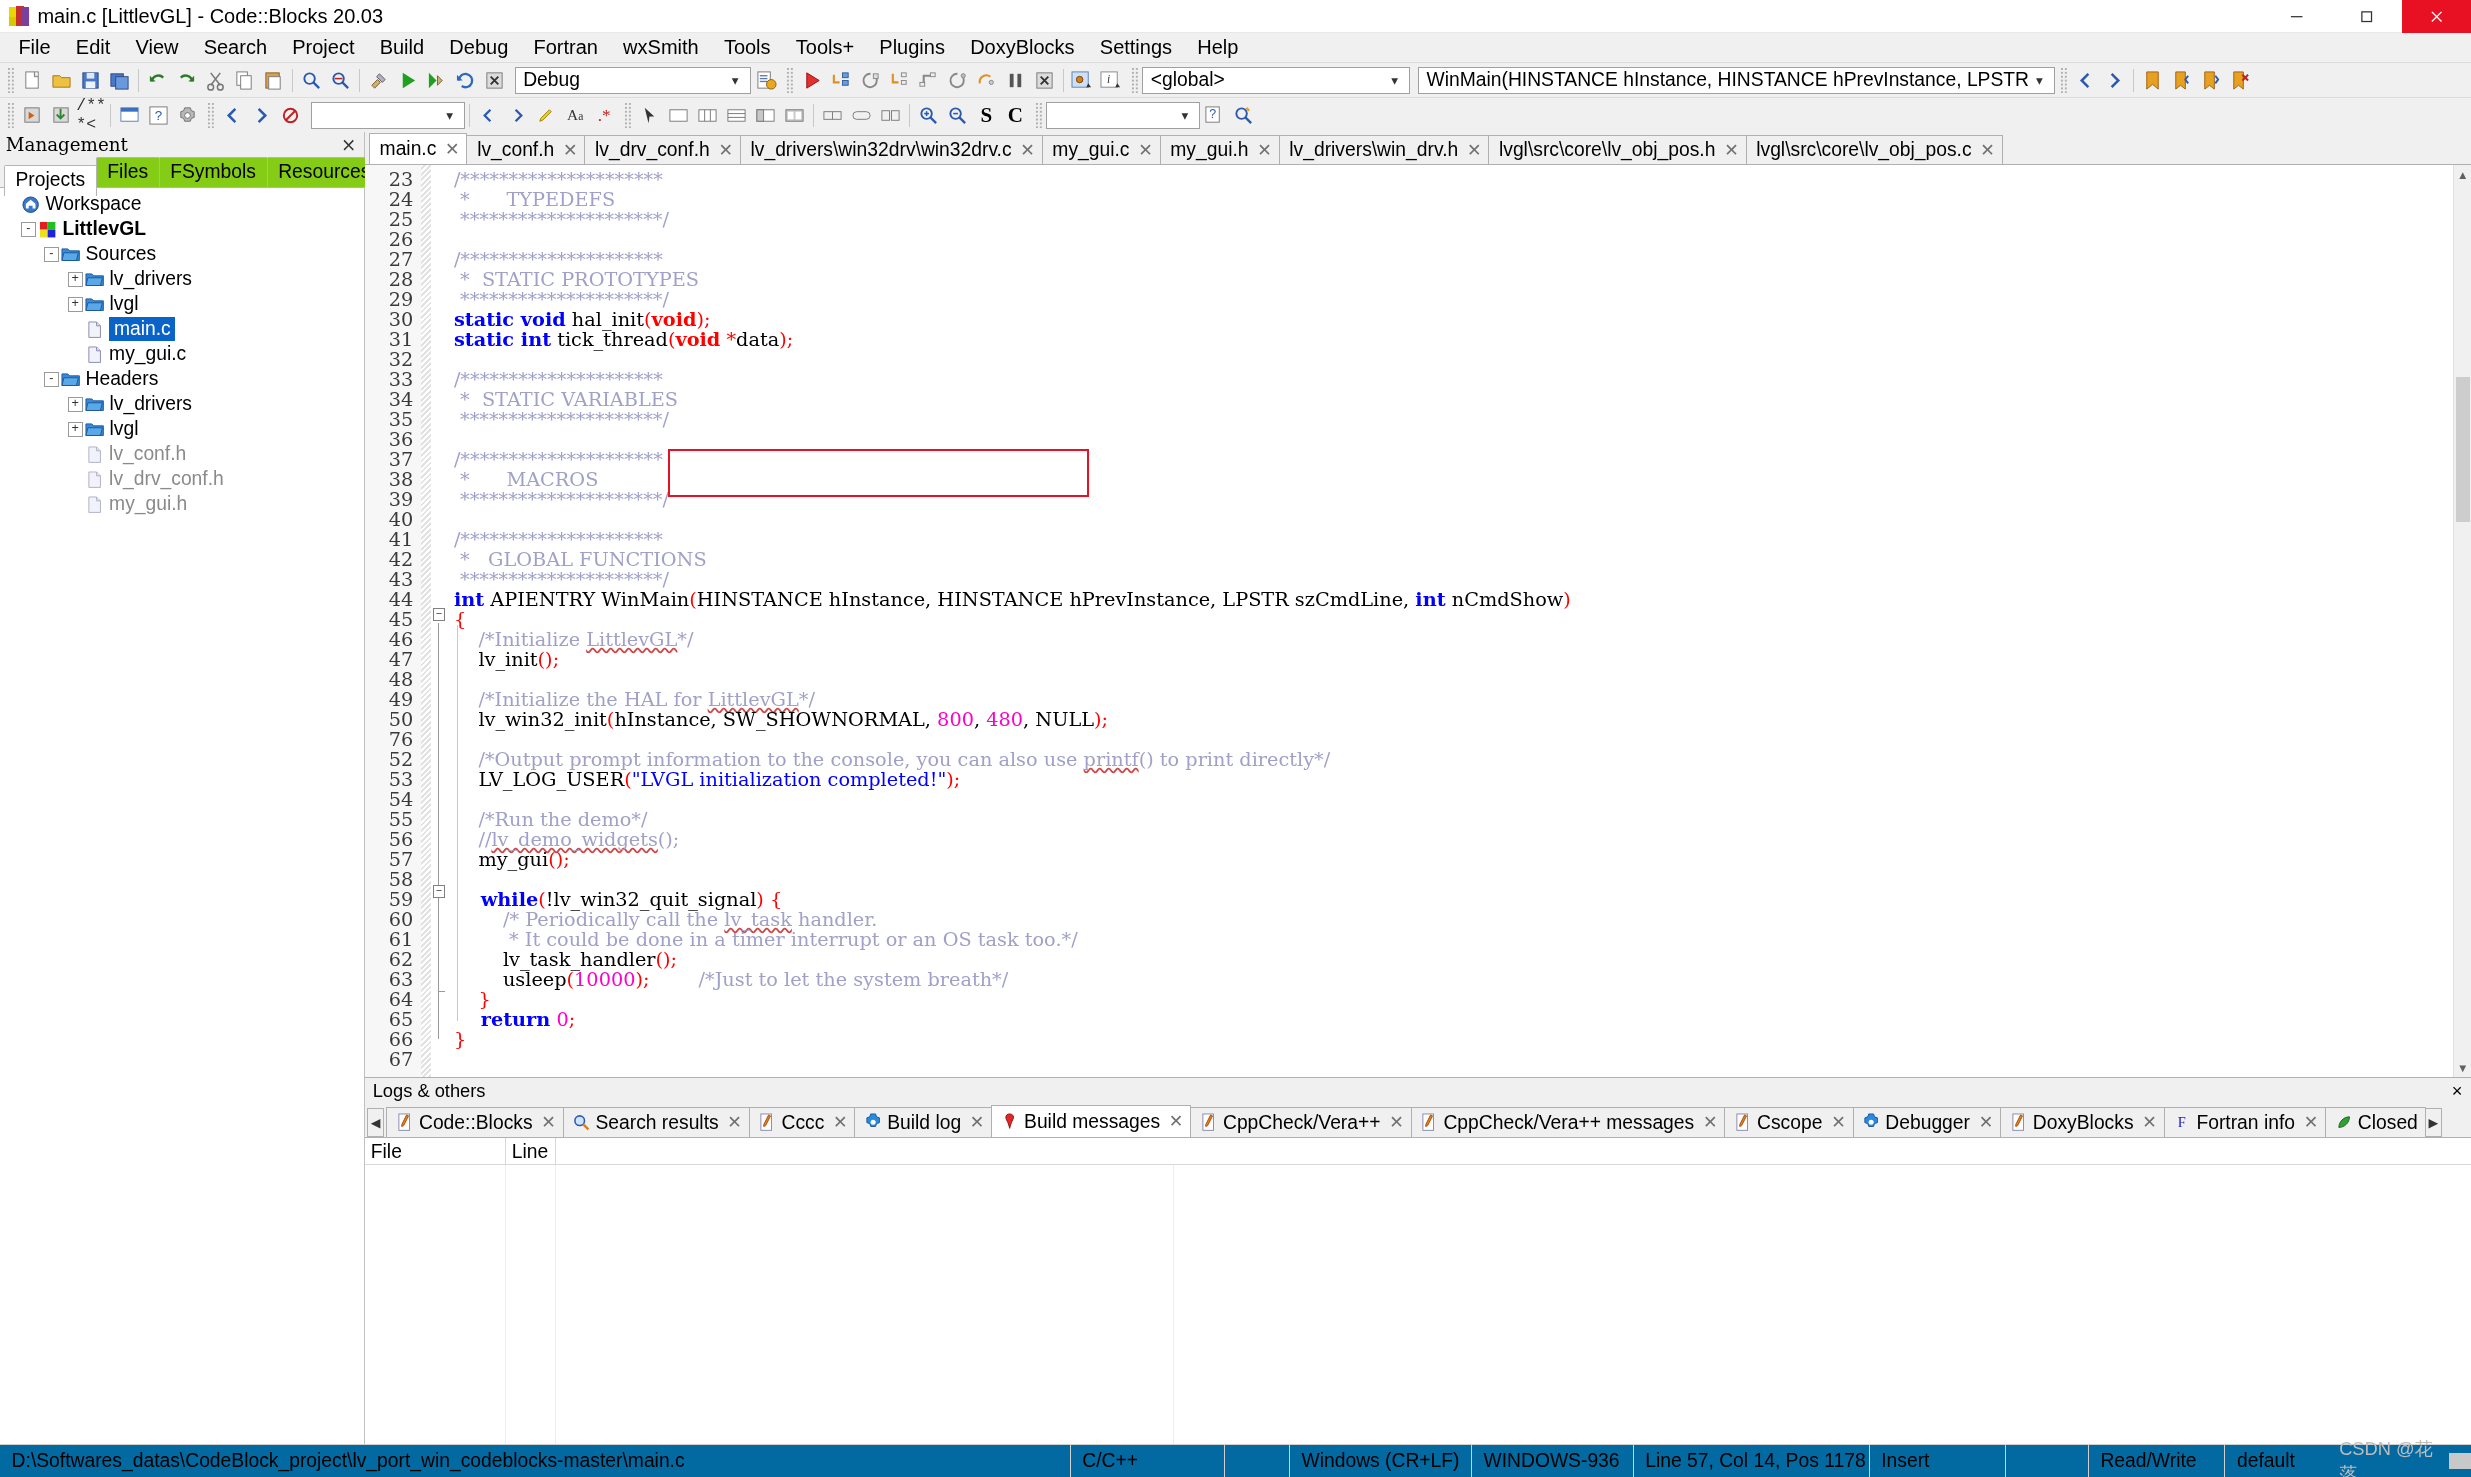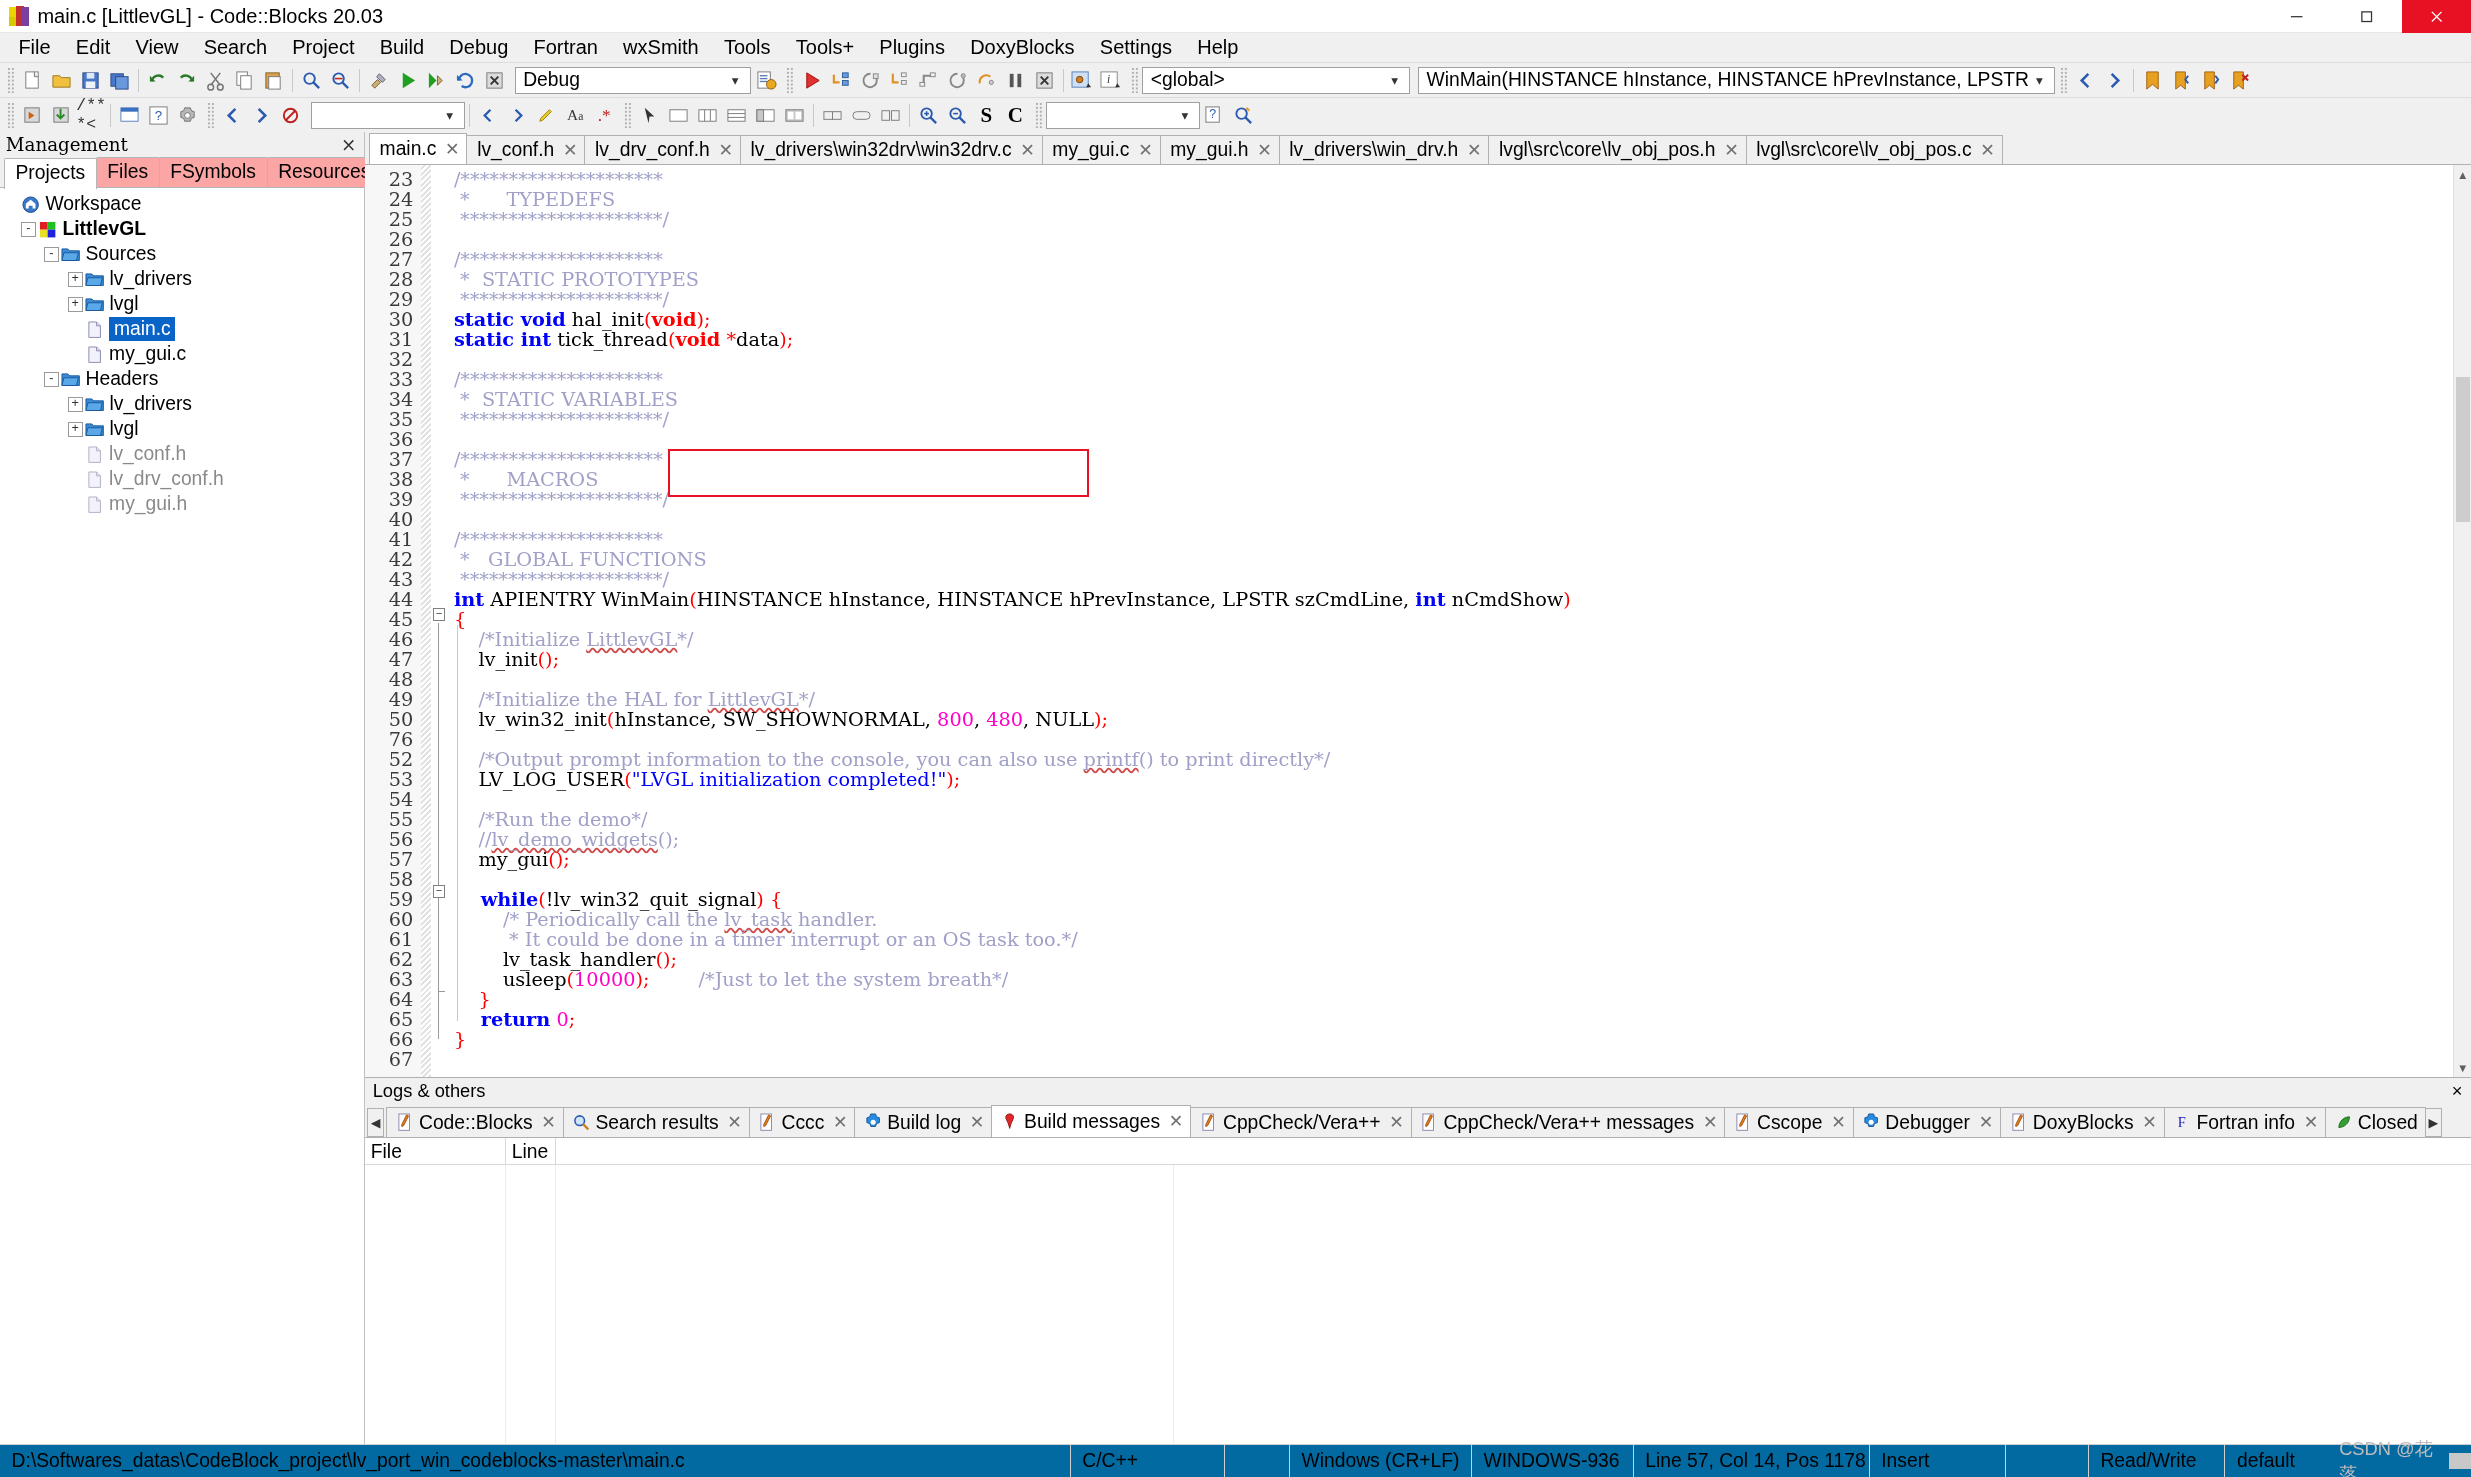--- a/index.html
+++ b/index.html
@@ -63,22 +63,22 @@
 
   
   .mgmt { width:365px; flex:0 0 365px; display:flex; flex-direction:column;
           background:#f0f0f0; border-right:1px solid #c0c0c0; }
   .mgmt-head { height:25px; display:flex; align-items:center; justify-content:space-between;
                padding:0 7.7px 0 5.8px; font-size:18.3px; font-family:"DejaVu Serif", serif; }
   .mgmt-head .x { font-size:18.3px; color:#333; }
   .mgmt-tabs { height:31px; display:flex; align-items:flex-end; padding-left:3.9px;
                border-bottom:1px solid #b5b5b5; }
   .mtab { padding:2.9px 10.6px 3.9px; font-size:19.3px; border:1px solid #b5b5b5; border-bottom:none;
-          background:#fca5a5; margin-right:-1px; border-radius:1.9px 1.9px 0 0; color:#000; }
-  .mtab.active { background:#fff; position:relative; top:2px; padding-bottom:4.8px; }
+          background:#84cc16; margin-right:-1px; border-radius:1.9px 1.9px 0 0; color:#000; }
+  .mtab.active { background:#fff; position:relative; top:9px; padding-bottom:4.8px; }
   .tree { flex:1 1 auto; background:#fff; padding:3.9px 0 0 0; overflow:hidden; font-size:19.3px; }
   .trow { display:flex; align-items:center; height:25px; padding-left:3.9px; white-space:nowrap; }
   .tbox { width:14.5px; height:14.5px; border:1px solid #9a9a9a; background:#fff; color:#333;
           font-size:12.6px; line-height:11.6px; text-align:center; margin-right:2.9px; flex:0 0 14.5px; }
   .tspacer { width:17.4px; flex:0 0 17.4px; }
   .ticon { width:19.3px; height:17.4px; margin-right:4.8px; flex:0 0 19.3px; position:relative; }
   .tlabel { color:#000; }
   .tlabel.dim { color:#8a8a8a; }
   .tlabel.bold { font-weight:bold; }
   .tlabel.sel { background:#0a64c8; color:#fff; padding:1px 4.8px; }

